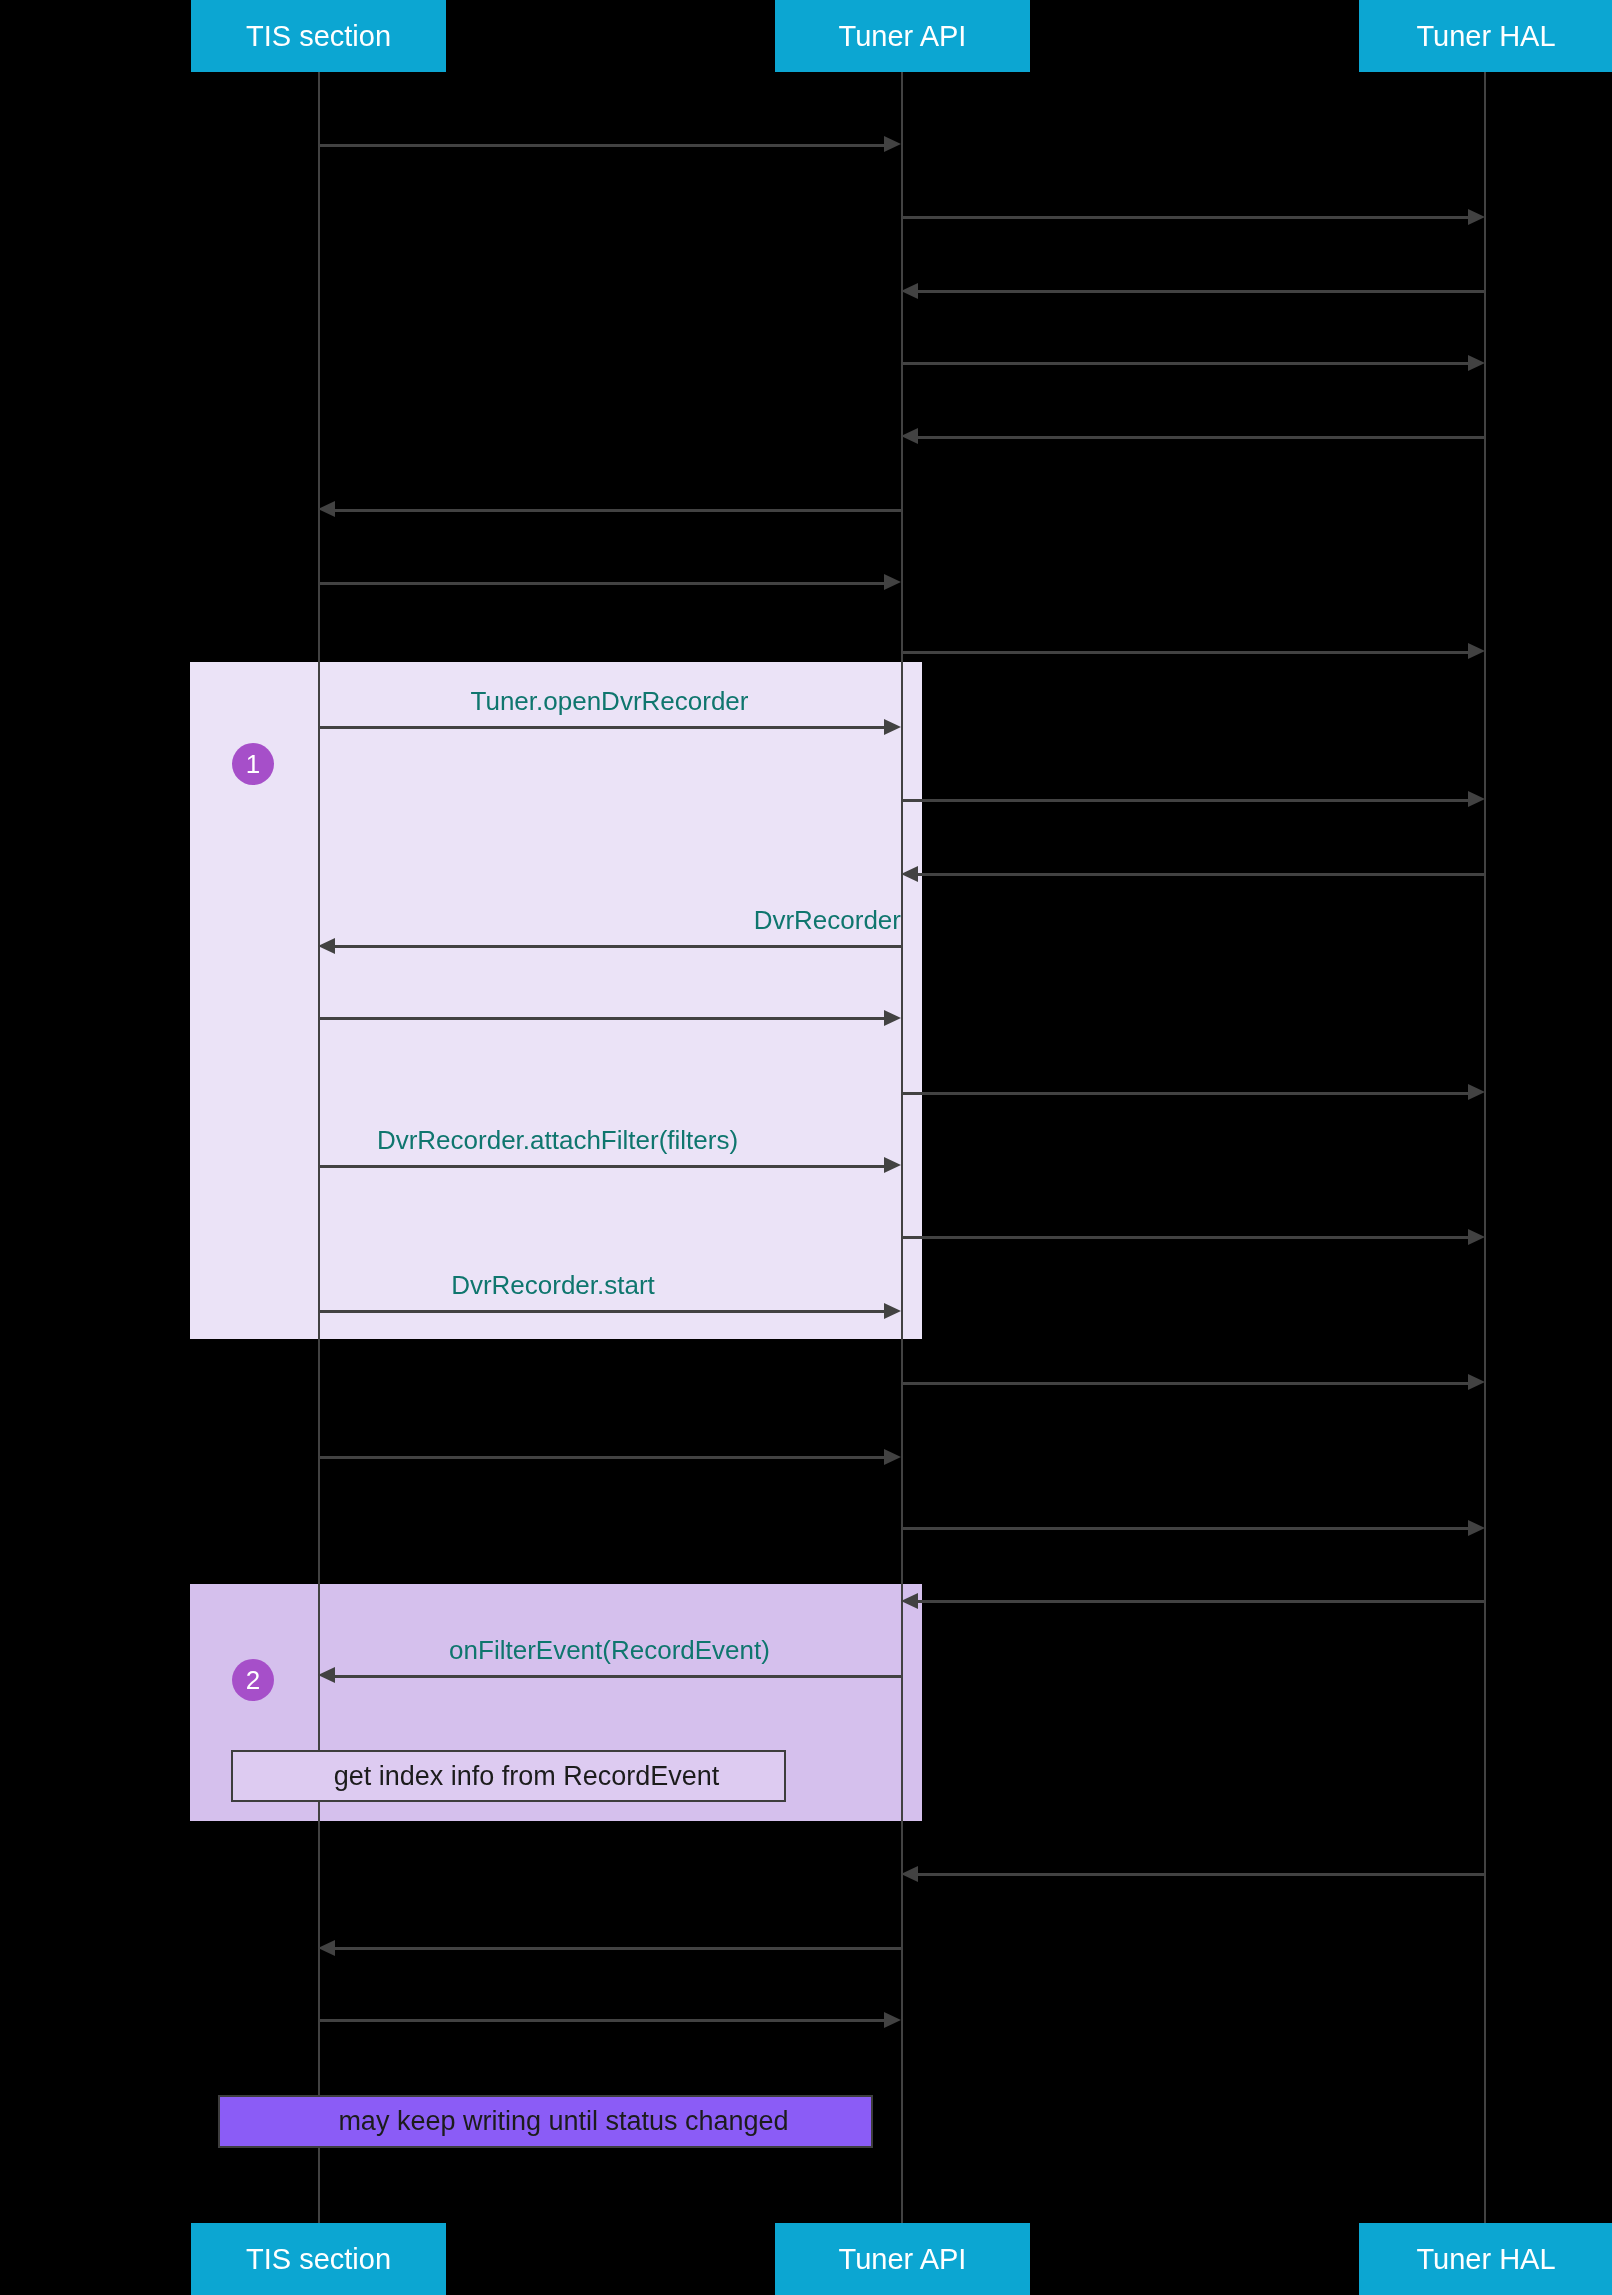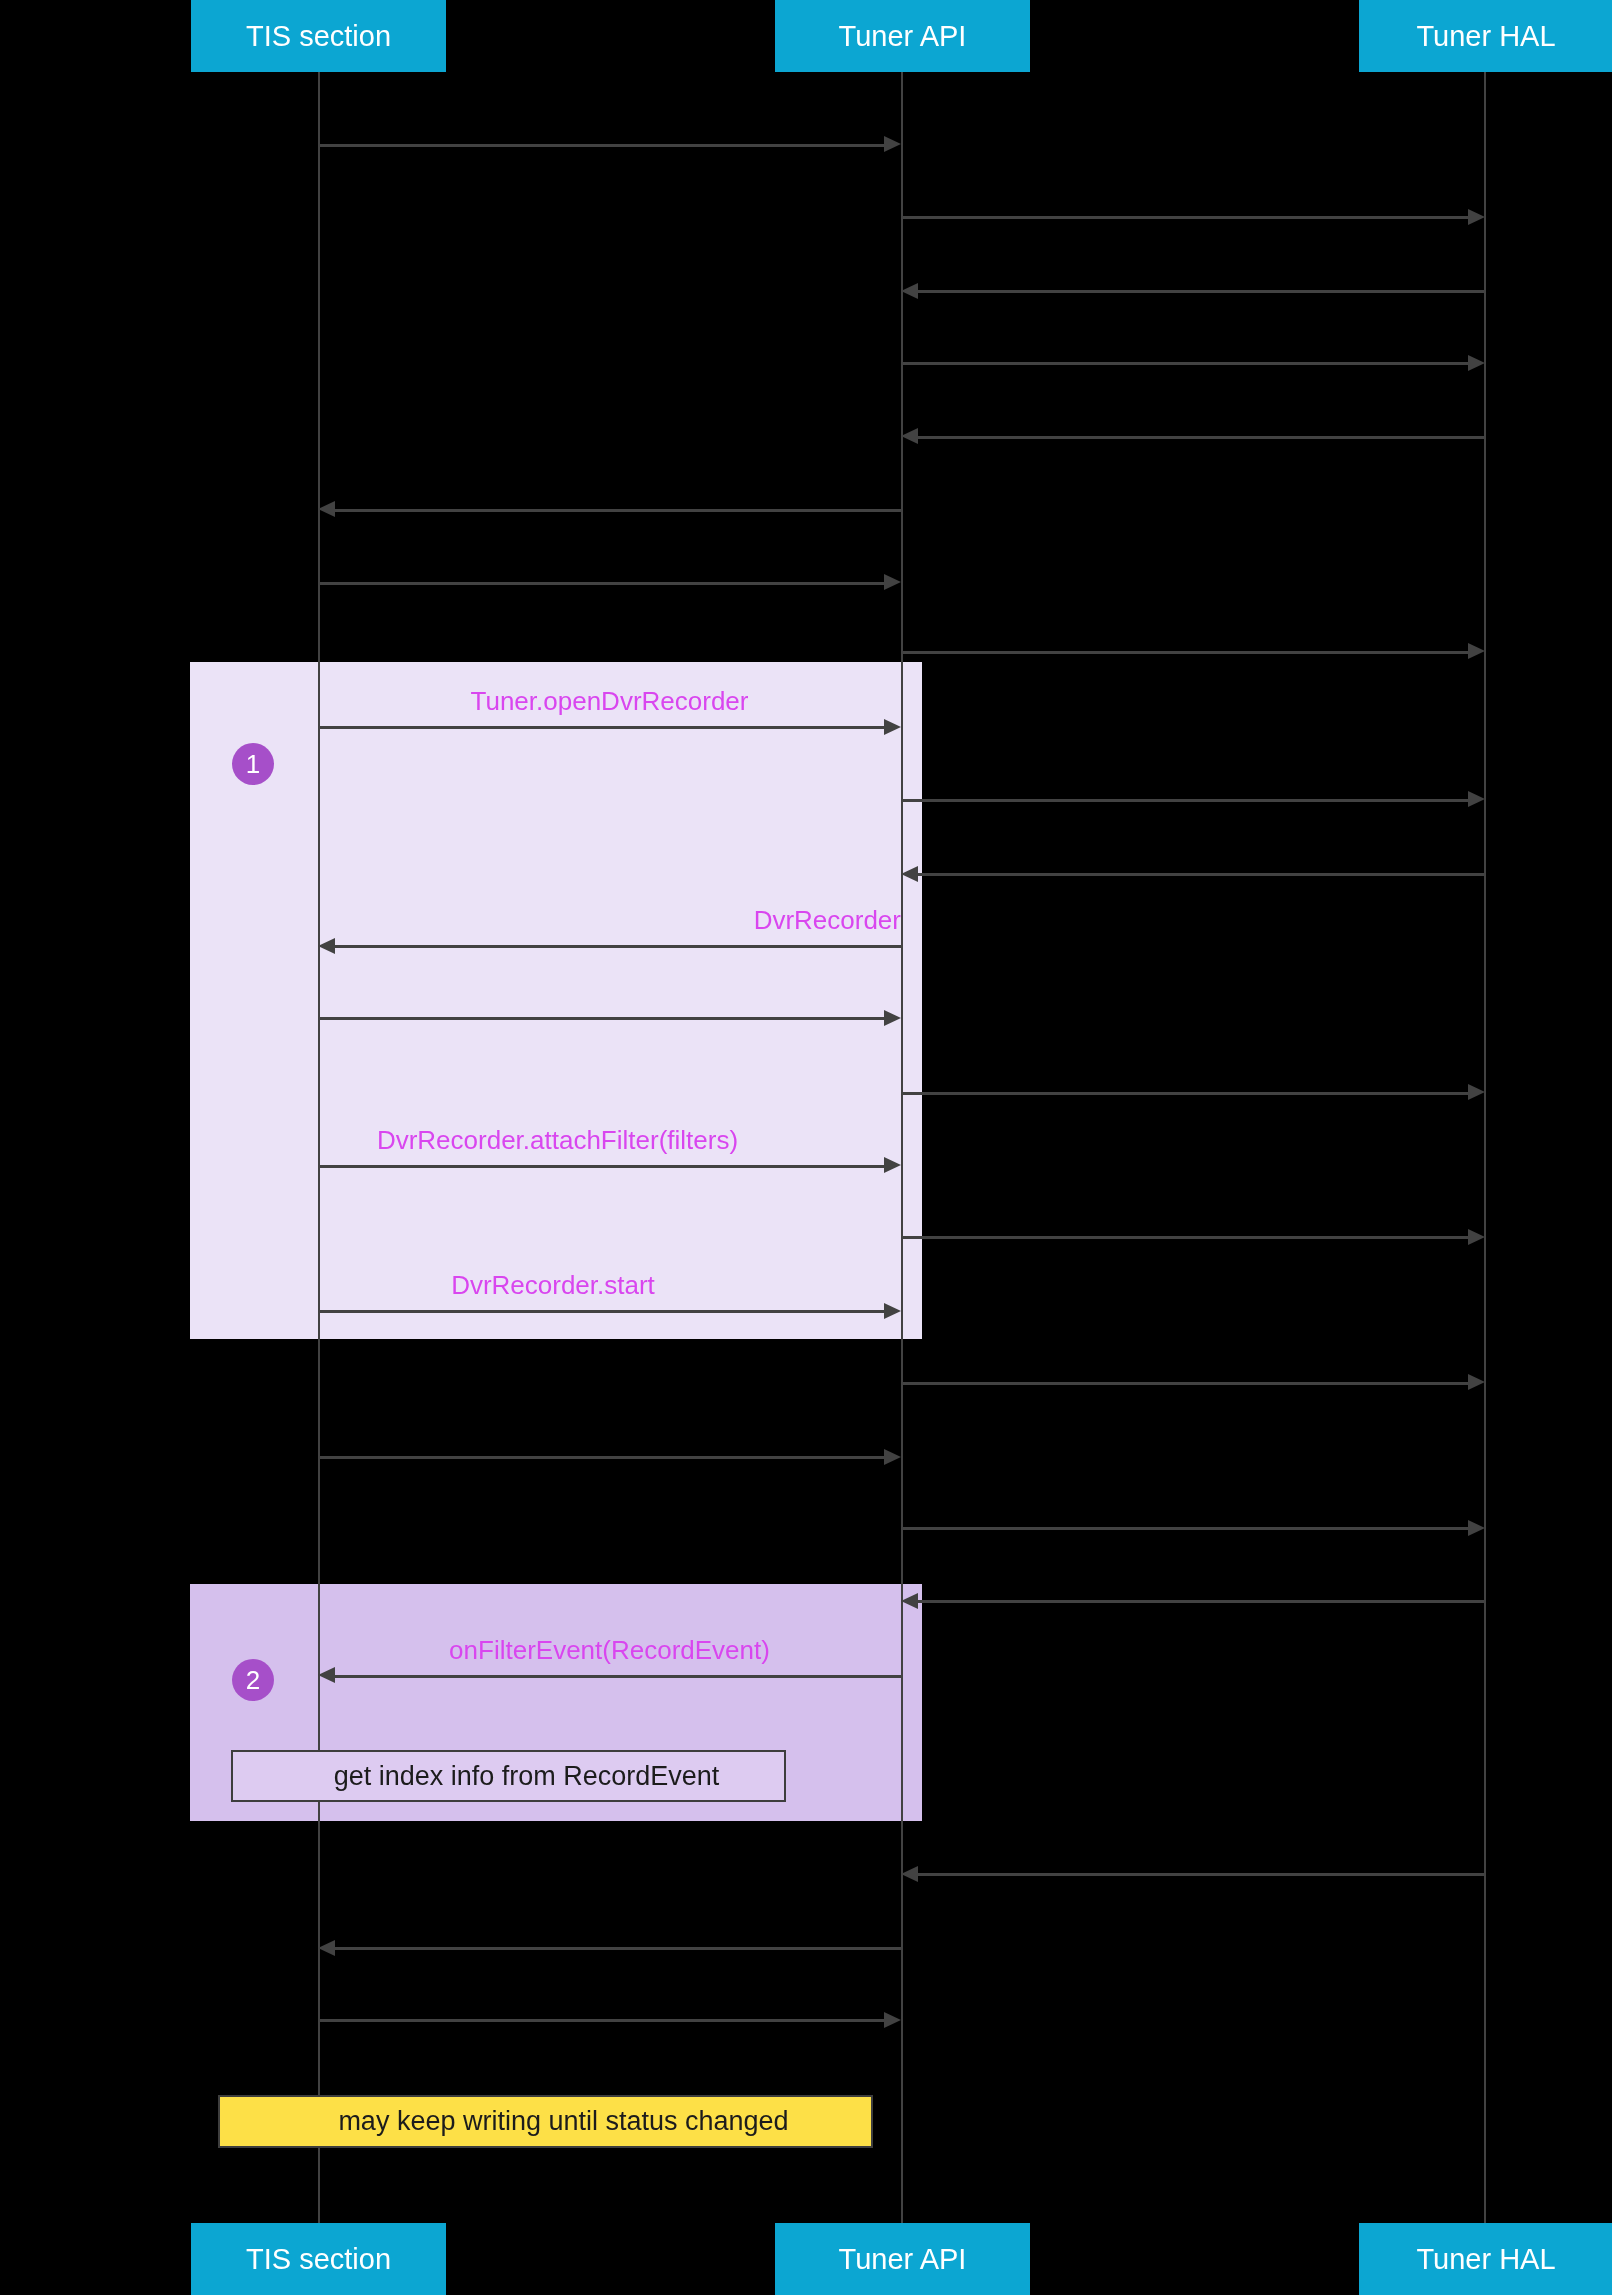--- a/index.html
+++ b/index.html
@@ -19,21 +19,21 @@
   .group{position:absolute;z-index:1;}
   .badge{
     position:absolute;border-radius:50%;
     display:flex;align-items:center;justify-content:center;
     color:#fff;font-size:26px;z-index:5;
   }
   .msg-line{position:absolute;height:2.9px;z-index:3;}
   .msg-head{position:absolute;width:0;height:0;z-index:3;}
   .msg-label{
     position:absolute;height:32px;line-height:32px;
-    text-align:center;font-size:26px;color:#d946ef;z-index:4;
+    text-align:center;font-size:26px;color:#0f766e;z-index:4;
     white-space:nowrap;
   }
   .note{
     position:absolute;box-sizing:border-box;
     display:flex;align-items:center;justify-content:center;
     font-size:27px;color:#1c1c1c;z-index:5;
     white-space:nowrap;
     padding-left:36px;
   }
 </style>
@@ -121,17 +121,17 @@
     <div class="msg-label" style="left: 318px; width: 583px; top: 1634px;">onFilterEvent(RecordEvent)</div>
     <div class="msg-line" style="top: 1873px; background: rgb(66, 66, 66); left: 917px; width: 568px;"></div>
     <div class="msg-head" style="top: 1866px; border-top: 8.7px solid transparent; border-bottom: 8.7px solid transparent; left: 901px; border-right: 17.5px solid rgb(66, 66, 66);"></div>
     <div class="msg-line" style="top: 1947px; background: rgb(66, 66, 66); left: 334px; width: 567px;"></div>
     <div class="msg-head" style="top: 1940px; border-top: 8.7px solid transparent; border-bottom: 8.7px solid transparent; left: 318px; border-right: 17.5px solid rgb(66, 66, 66);"></div>
     <div class="msg-line" style="top: 2019px; background: rgb(66, 66, 66); left: 318px; width: 567px;"></div>
     <div class="msg-head" style="top: 2012px; border-top: 8.7px solid transparent; border-bottom: 8.7px solid transparent; left: 884px; border-left: 17.5px solid rgb(66, 66, 66);"></div>
     <div class="note" style="left: 231px; top: 1750px; width: 555px; height: 52px; background: rgb(221, 203, 241); border: 2.9px solid rgb(61, 61, 61);">
       <span>get index info from RecordEvent</span>
     </div>
-    <div class="note" style="left: 218px; top: 2095px; width: 655px; height: 53px; background: #fde047; border: 2.9px solid rgb(61, 61, 61);">
+    <div class="note" style="left: 218px; top: 2095px; width: 655px; height: 53px; background: #8b5cf6; border: 2.9px solid rgb(61, 61, 61);">
       <span>may keep writing until status changed</span>
     </div>
   </div>
 
 
 </body></html>

